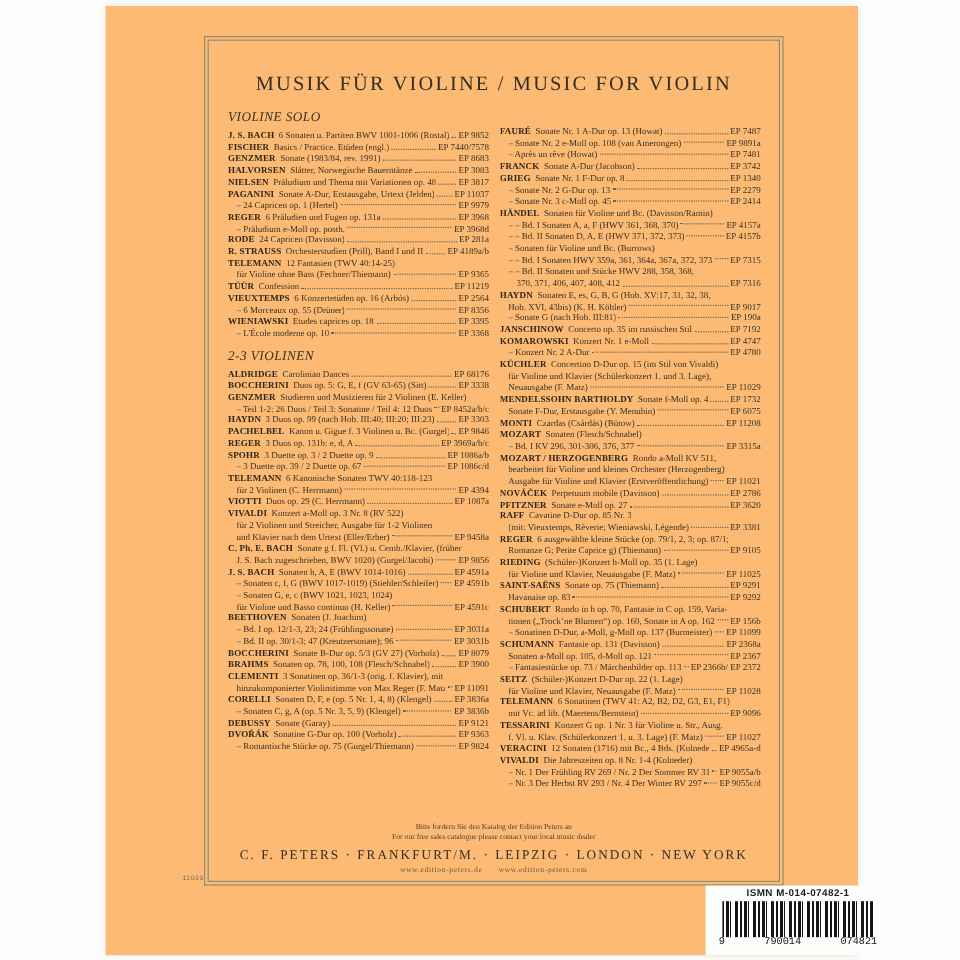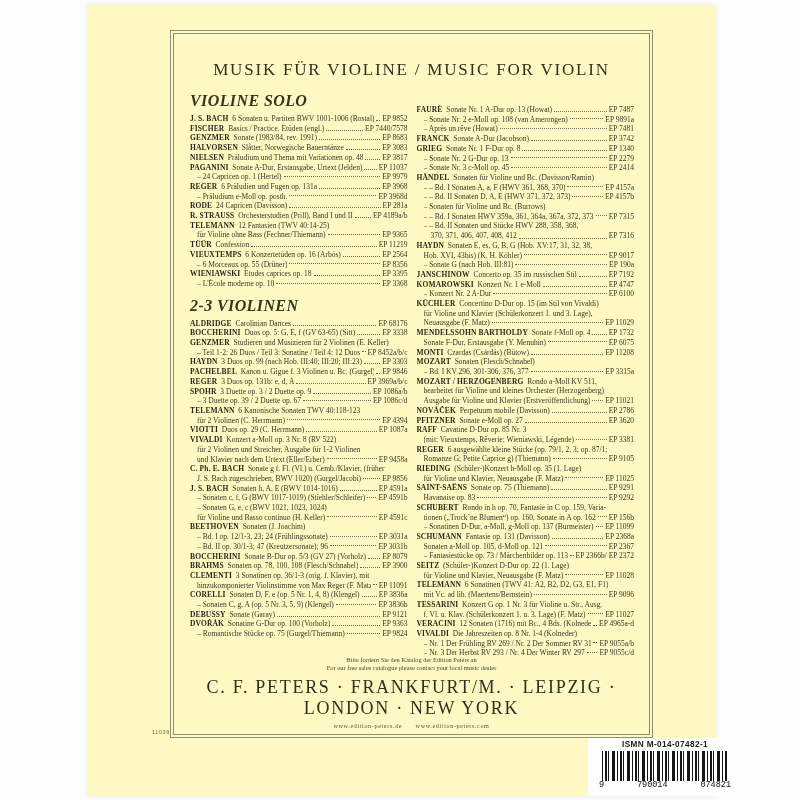--- a/index.html
+++ b/index.html
@@ -1,44 +1,44 @@
 <!DOCTYPE html>
 <html><head>
 <meta charset="utf-8">
 <style>
   html,body{margin:0;padding:0;}
   body{width:800px;height:800px;position:relative;background:#fcfcfa;
        font-family:"Liberation Serif",serif;color:#3a3426;overflow:hidden;}
   .stage{position:absolute;left:0;top:0;width:800px;height:800px;}
   .page{position:absolute;left:88px;top:5px;width:627px;height:791px;
-        background:#fef9c3;box-shadow:0 0 6px rgba(0,0,0,.08);}
+        background:#fdba74;box-shadow:0 0 6px rgba(0,0,0,.08);}
   .frame{position:absolute;left:82px;top:25px;width:477px;height:702px;
          border:1px solid #908e74;padding:2px;}
   .frame-inner{border:1px solid #908e74;width:100%;height:100%;box-sizing:border-box;
                position:relative;}
   .title{ text-align:center;margin-top:26px;font-size:17px;letter-spacing:1.8px;
           color:#332e21;font-weight:normal;}
   .columns{display:flex;gap:9px;margin:12px 15px 0 16px;}
   .col{flex:1 1 0;min-width:0;}
   .col-right{padding-top:13px;}
-  .sec{font-style:italic;font-weight:bold;font-size:16px;letter-spacing:.4px;
+  .sec{font-style:italic;font-weight:normal;font-size:11px;letter-spacing:.4px;
        color:#3a3322;margin:8px 0 4px 0;}
   .sec:first-child{margin-top:0;}
   .row{display:flex;align-items:baseline;font-size:7.5px;line-height:9.7px;
        white-space:nowrap;}
   .row .txt{flex:0 1 auto;overflow:hidden;}
   .row .txt b{color:#2d281b;letter-spacing:.15px;}
   .row .dots{flex:1 1 4px;min-width:4px;border-bottom:1px dotted #6d6752;
              margin:0 2px 1.5px 2px;}
   .row .ep{flex:0 0 auto;}
   .in1{padding-left:7px;align-items:center;}
   .in2{padding-left:14px;align-items:flex-end;}
   .footer{position:absolute;left:0;right:0;bottom:5px;text-align:center;}
   .f-note{font-size:6.4px;line-height:8.6px;color:#4b4435;}
-  .f-pub{font-size:18px;letter-spacing:1.7px;color:#332e21;margin-top:4px;}
+  .f-pub{font-size:11px;letter-spacing:1.7px;color:#332e21;margin-top:4px;}
   .f-web{font-size:6.2px;letter-spacing:.6px;color:#5a5343;margin-top:3px;}
   .plate{position:absolute;left:64px;top:724px;font-size:5.5px;letter-spacing:.6px;
          color:#6e6a57;font-family:"Liberation Sans",sans-serif;}
   .barcode-box{position:absolute;left:500px;top:733px;width:154px;height:58px;
                background:#fdfdfc;text-align:center;}
   .ismn{font-family:"Liberation Sans",sans-serif;font-size:8.2px;font-weight:bold;
         letter-spacing:.4px;color:#1c1c1c;margin-top:2px;}
   .bars{height:30px;width:126px;margin:2px auto 0 auto;
         background:repeating-linear-gradient(90deg,
           #161616 0 1.5px,#fdfdfc 1.5px 3px,
@@ -386,21 +386,21 @@
                 <span class="ep">EP 7192</span>
               </div>
               <div class="row">
                 <span class="txt"><b>KOMAROWSKI</b> Konzert Nr. 1 e-Moll</span>
                 <span class="dots"></span>
                 <span class="ep">EP 4747</span>
               </div>
               <div class="row in1">
                 <span class="txt">– Konzert Nr. 2 A-Dur</span>
                 <span class="dots"></span>
-                <span class="ep">EP 6100</span>
+                <span class="ep">EP 4780</span>
               </div>
               <div class="row">
                 <span class="txt"><b>KÜCHLER</b> Concertino D-Dur op. 15 (im Stil von Vivaldi)</span>
               </div>
               <div class="row in1">
                 <span class="txt">für Violine und Klavier (Schülerkonzert 1. und 3. Lage),</span>
               </div>
               <div class="row in1">
                 <span class="txt">Neuausgabe (F. Matz)</span>
                 <span class="dots"></span>

